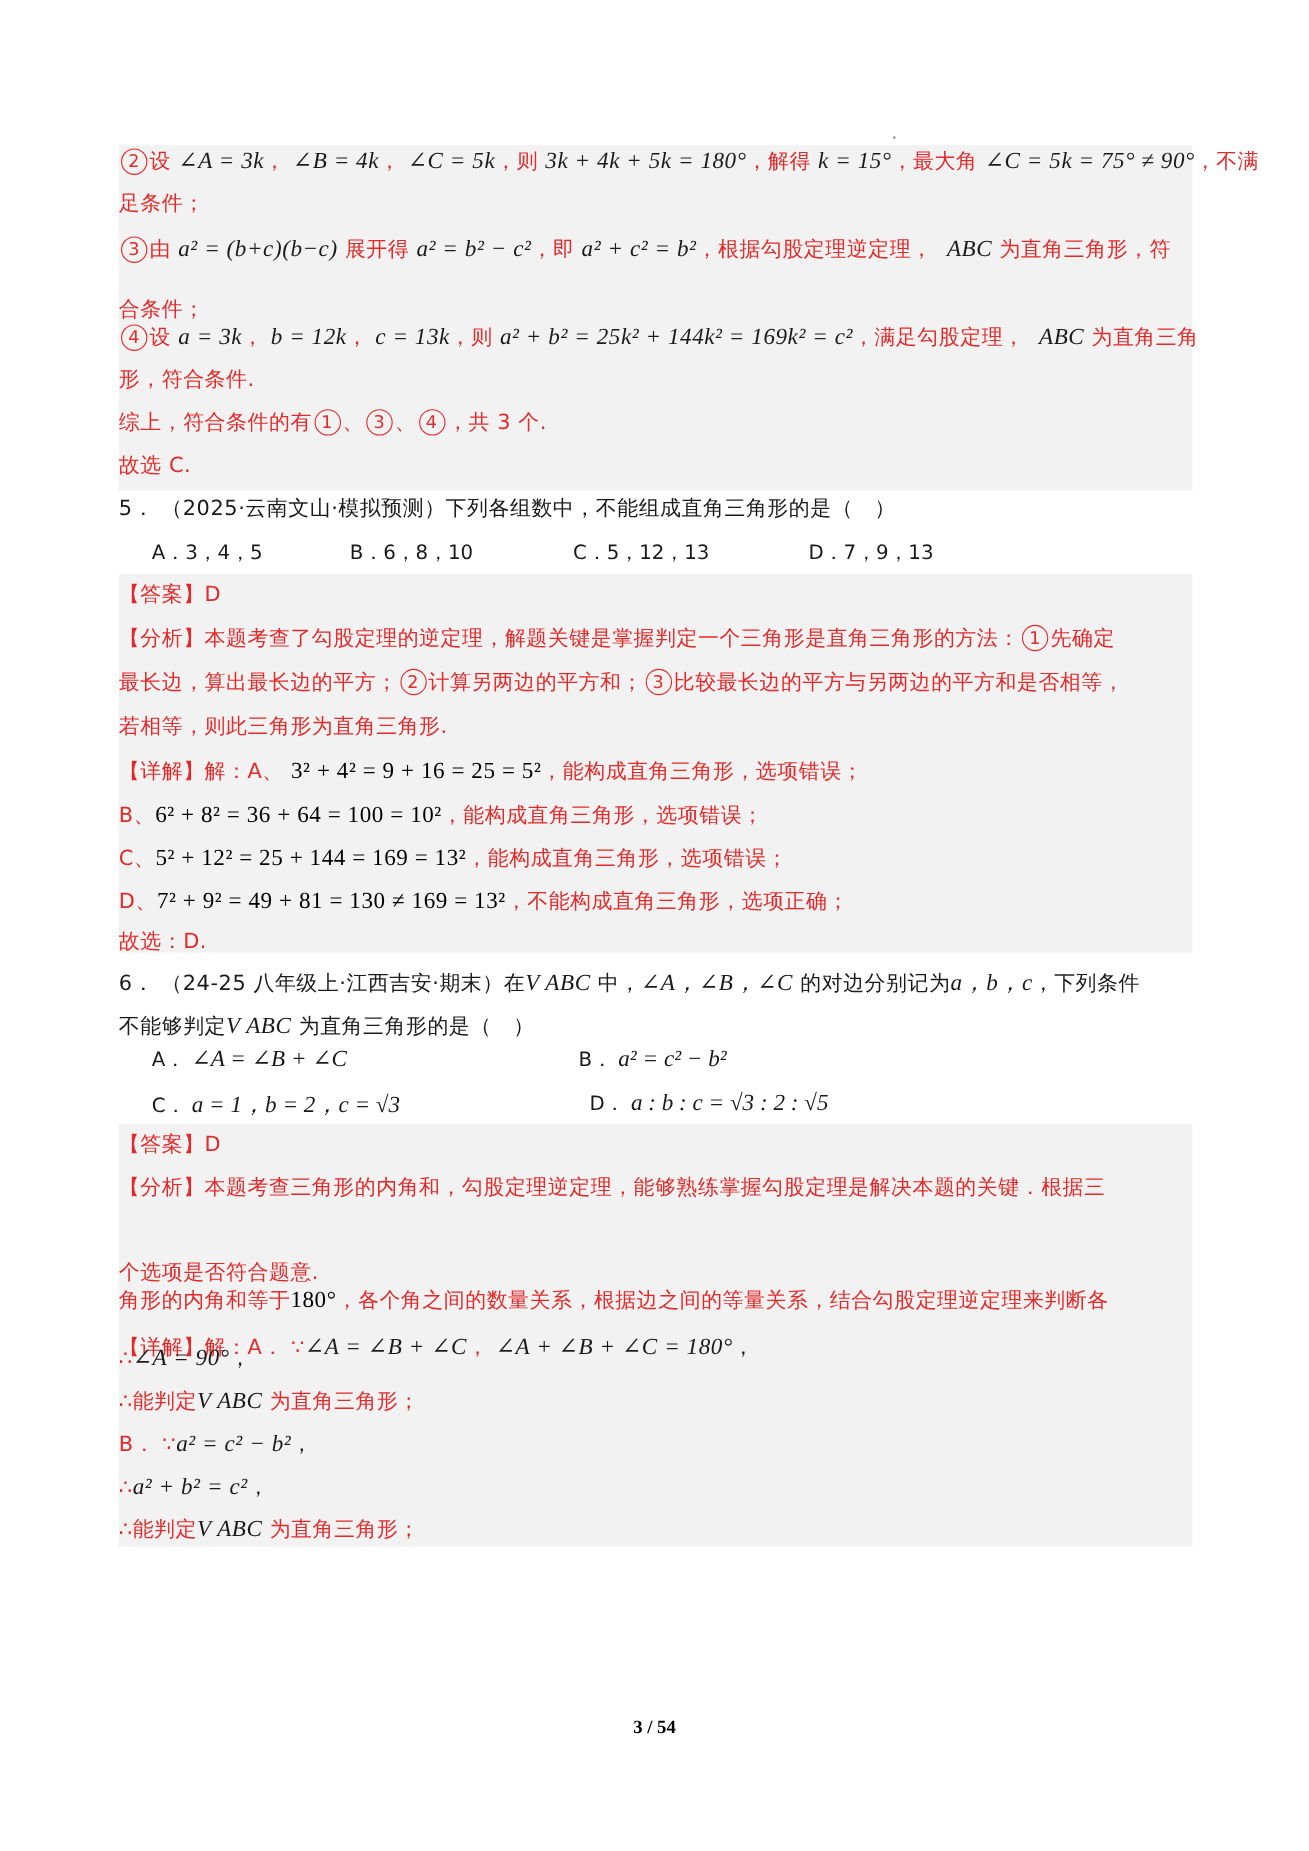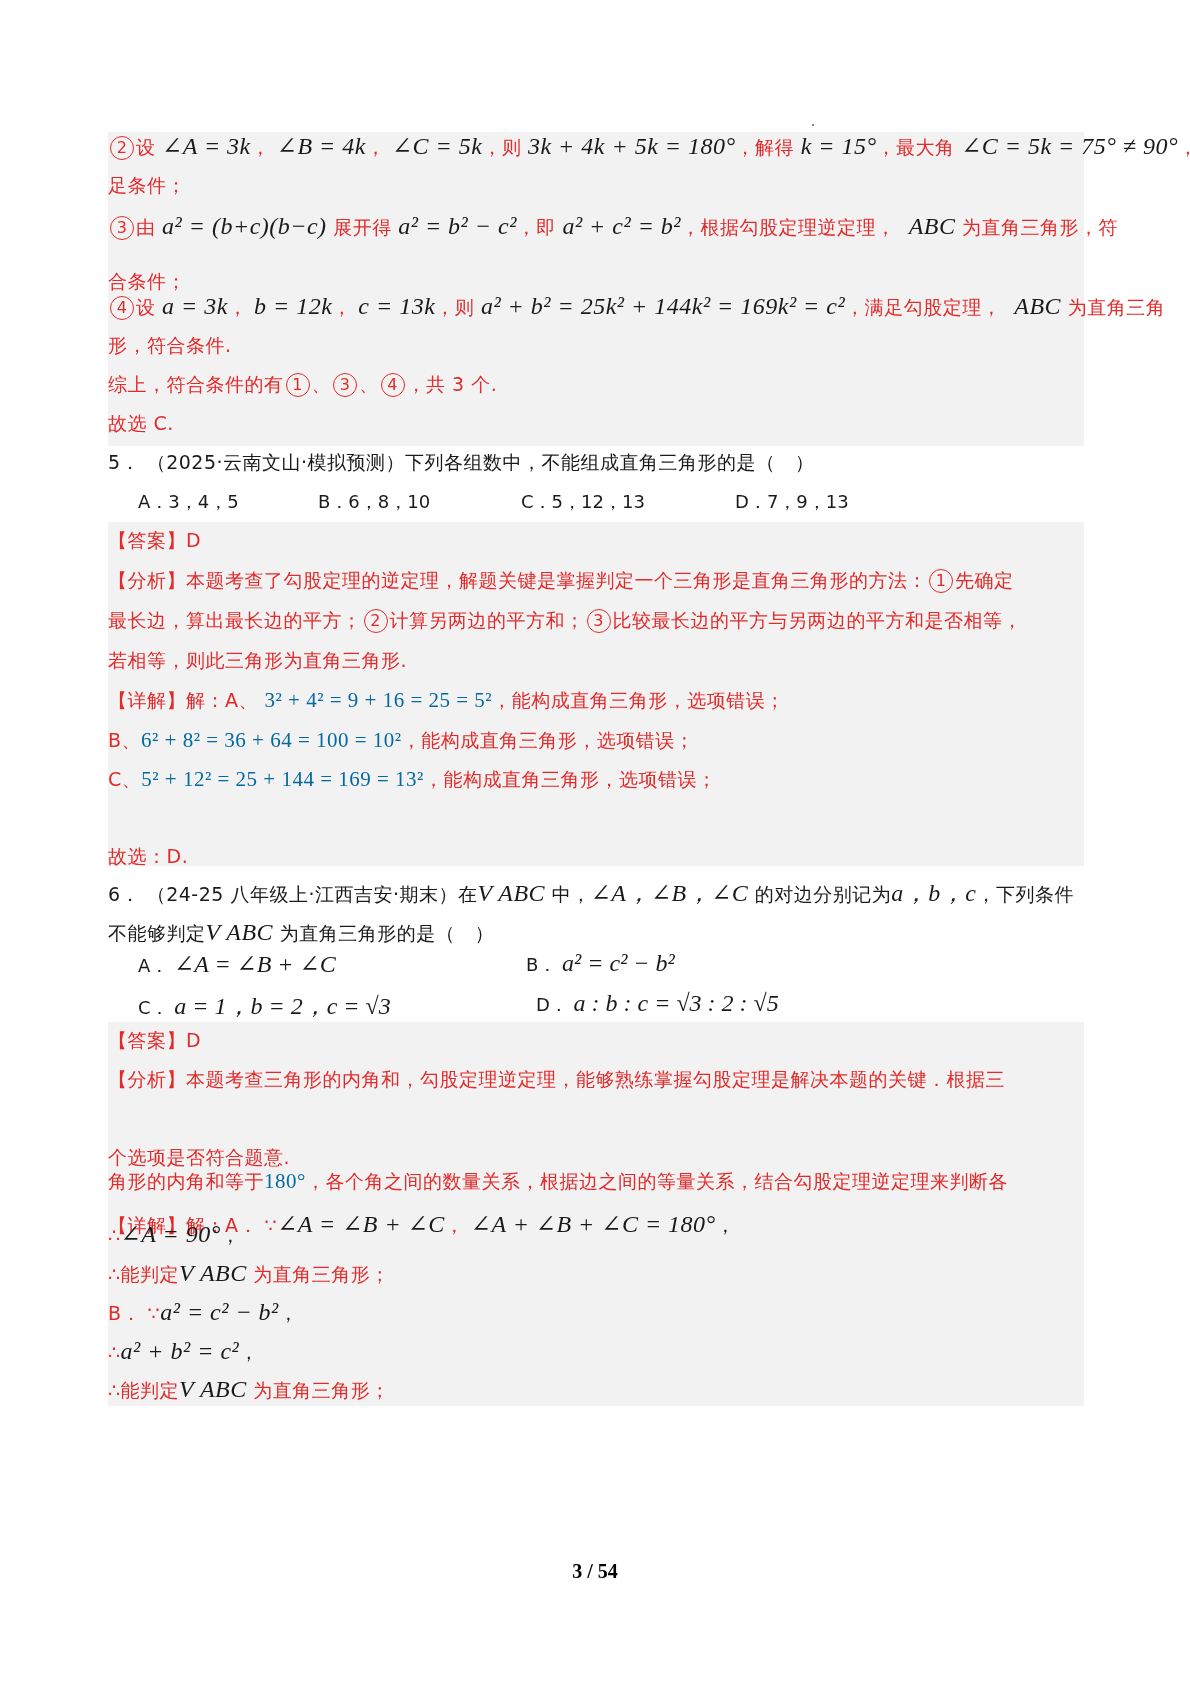--- a/index.html
+++ b/index.html
@@ -4,28 +4,28 @@
 <style>
   html, body { margin: 0; padding: 0; background: #ffffff; }
   body { width: 1190px; height: 1683px; position: relative; overflow: hidden;
          font-family: "DejaVu Sans", "Liberation Sans", sans-serif; color: #1a1a1a; }
   .page { position: absolute; left: 0; top: 0; width: 1190px; height: 1683px; }
   .shade { position: absolute; left: 108px; width: 976px; background: #f2f2f2; }
   .line { position: absolute; left: 108px; height: 40px; line-height: 40px;
           font-size: 19px; white-space: nowrap; letter-spacing: 0.5px; }
   .red { color: #e32a2a; }
   .blk { color: #1a1a1a; }
-  .math { font-family: "Liberation Serif", "DejaVu Serif", serif; font-style: italic; color: #1a1a1a; font-size: 24px; }
-  .num { font-family: "Liberation Serif", "DejaVu Serif", serif; font-style: normal; color: #0369a1; font-size: 21px; }
+  .math { font-family: "Liberation Serif", "DejaVu Serif", serif; font-style: italic; color: #1a1a1a; font-size: 21px; }
+  .num { font-family: "Liberation Serif", "DejaVu Serif", serif; font-style: normal; color: #000000; font-size: 21px; }
   .circ { display: inline-block; width: 22px; height: 22px; line-height: 22px; border: 1.6px solid #e32a2a;
           border-radius: 50%; text-align: center; font-size: 16px; color: #e32a2a; margin: 0 2px; vertical-align: 1px; }
   .qtext { color: #1a1a1a; }
   .opt { position: absolute; font-size: 18px; white-space: nowrap; color: #1a1a1a; }
   .footer { position: absolute; top: 1560px; left: 0; width: 1190px; text-align: center;
-            font-family: "Liberation Serif", serif; font-weight: bold; font-size: 20px; color: #000; }
+            font-family: "Liberation Serif", serif; font-weight: bold; font-size: 17px; color: #000; }
   .dot { position: absolute; left: 812px; top: 124px; width: 2px; height: 2px; background: #888; }
 </style>
 </head>
 <body>
 
 <div class="page">
   <div class="dot"></div>
 
   <div class="shade" style="top:132px;height:314px;"></div>
   <div class="shade" style="top:522px;height:344px;"></div>
@@ -92,20 +92,23 @@
   <div class="line" style="top:680px;">
     <span class="red">【详解】</span><span class="red">解：A、</span>
     <span class="num">3² + 4² = 9 + 16 = 25 = 5²</span><span class="red">，能构成直角三角形，选项错误；</span>
   </div>
   <div class="line" style="top:720px;">
     <span class="red">B、</span><span class="num">6² + 8² = 36 + 64 = 100 = 10²</span><span class="red">，能构成直角三角形，选项错误；</span>
   </div>
   <div class="line" style="top:759px;">
     <span class="red">C、</span><span class="num">5² + 12² = 25 + 144 = 169 = 13²</span><span class="red">，能构成直角三角形，选项错误；</span>
   </div>
+  <div class="line" style="top:798px;">
+    <span class="red">D、</span><span class="num">7² + 9² = 49 + 81 = 130 ≠ 169 = 13²</span><span class="red">，不能构成直角三角形，选项正确；</span>
+  </div>
   <div class="line red" style="top:836px;">故选：D.</div>
 
   <div class="line" style="top:873px;">
     <span class="qtext">6．</span>
     <span class="qtext">（24-25 八年级上·江西吉安·期末）</span><span class="qtext">在</span><span class="math">V ABC</span>
     <span class="qtext">中，</span><span class="math">∠A，∠B，∠C</span>
     <span class="qtext">的对边分别记为</span><span class="math">a，b，c</span><span class="qtext">，下列条件</span>
   </div>
   <div class="line" style="top:912px;">
     <span class="qtext">不能够判定</span><span class="math">V ABC</span>

